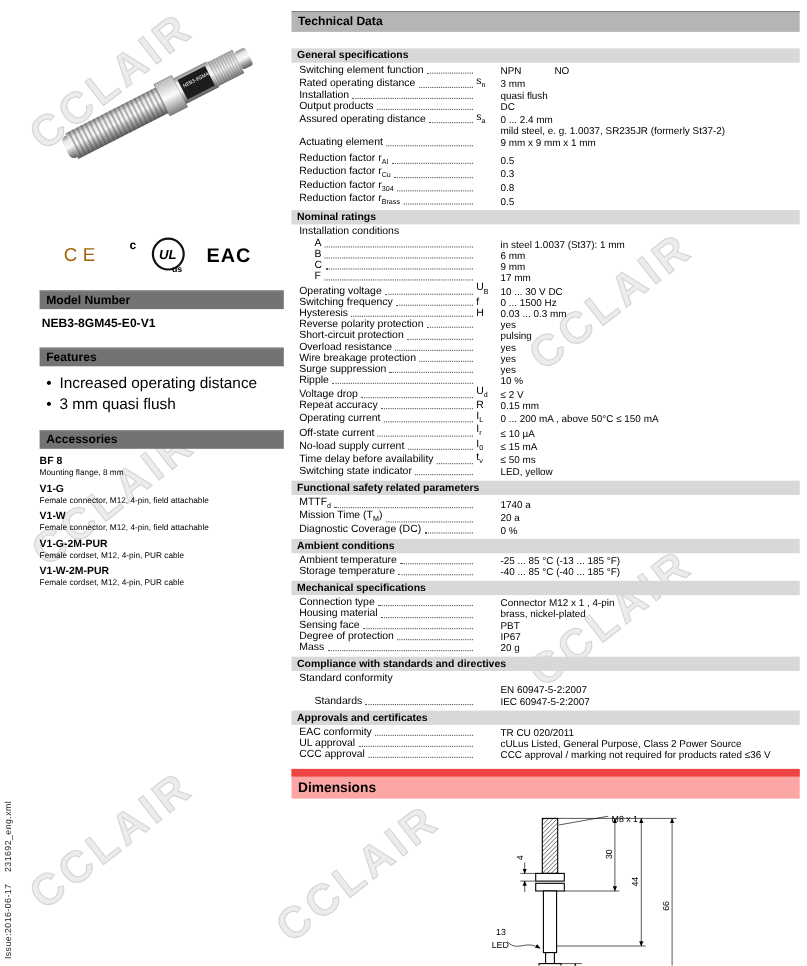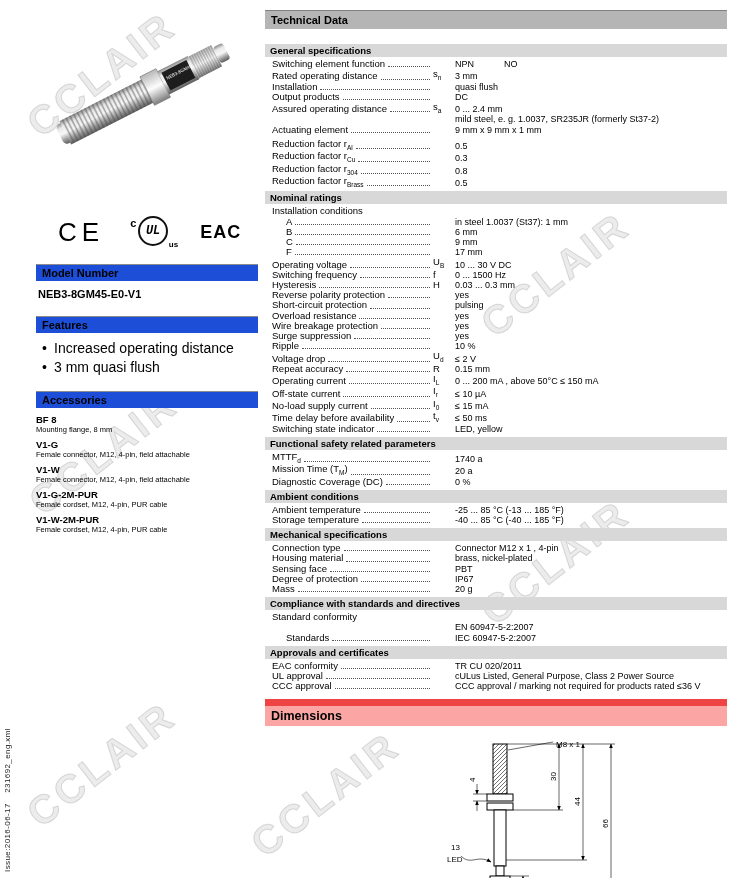--- a/index.html
+++ b/index.html
@@ -17,30 +17,30 @@
            transform:rotate(180deg); font-size:8px; color:#222; letter-spacing:0.4px;
            white-space:pre; z-index:2; }
 
   
   .left-col  { position:absolute; left:36px; top:12px; width:222px; z-index:1; }
   .right-col { position:absolute; left:265px; top:10px; width:462px; z-index:1; }
 
   
   .photo { width:210px; height:148px; margin:6px 0 2px 2px; }
   .marks { display:flex; align-items:center; gap:26px; margin:48px 0 0 22px; height:36px; }
-  .ce { font-size:26px; letter-spacing:5px; color:#000000; }
+  .ce { font-size:17px; letter-spacing:5px; color:#a16207; }
   .ul-mark { position:relative; display:inline-block; width:44px; height:34px; }
   .ul-c  { position:absolute; left:0; top:2px; font-size:11px; font-weight:bold; }
-  .ul-circle { position:absolute; left:8px; top:1px; width:30px; height:30px; border:2.5px solid #111;
-               border-radius:50%; display:flex; align-items:center; justify-content:center;font-family:Liberation Mono, monospace; }
+  .ul-circle { position:absolute; left:20px; top:1px; width:30px; height:30px; border:2.5px solid #111;
+               border-radius:50%; display:flex; align-items:center; justify-content:center; }
   .ul-circle span { font-size:12px; font-weight:bold; font-style:italic; }
   .ul-us { position:absolute; right:-4px; bottom:0; font-size:8px; font-weight:bold; }
   .eac { font-size:18px; font-weight:800; letter-spacing:1px; }
 
-  .side-hdr { background:#1d4ed8; border-top:1px solid #8c8c8c; font-weight:bold; font-size:11px;
+  .side-hdr { background:#737373; border-top:1px solid #8c8c8c; font-weight:bold; font-size:11px;
               padding:2px 6px; margin-top:14px; }
   .model-number { font-weight:bold; font-size:11px; padding:7px 2px 2px 2px; }
   .features { list-style:none; padding:6px 0 0 6px; }
   .features li { font-size:14px; font-weight:normal; padding:1px 0 2px 12px; position:relative; }
   .features li::before { content:"•"; position:absolute; left:0; top:1px; }
   .accessories { padding-top:6px; }
   .acc-item { margin-bottom:5px; }
   .acc-name { font-size:9.5px; font-weight:bold; }
   .acc-desc { font-size:7.5px; }
 

